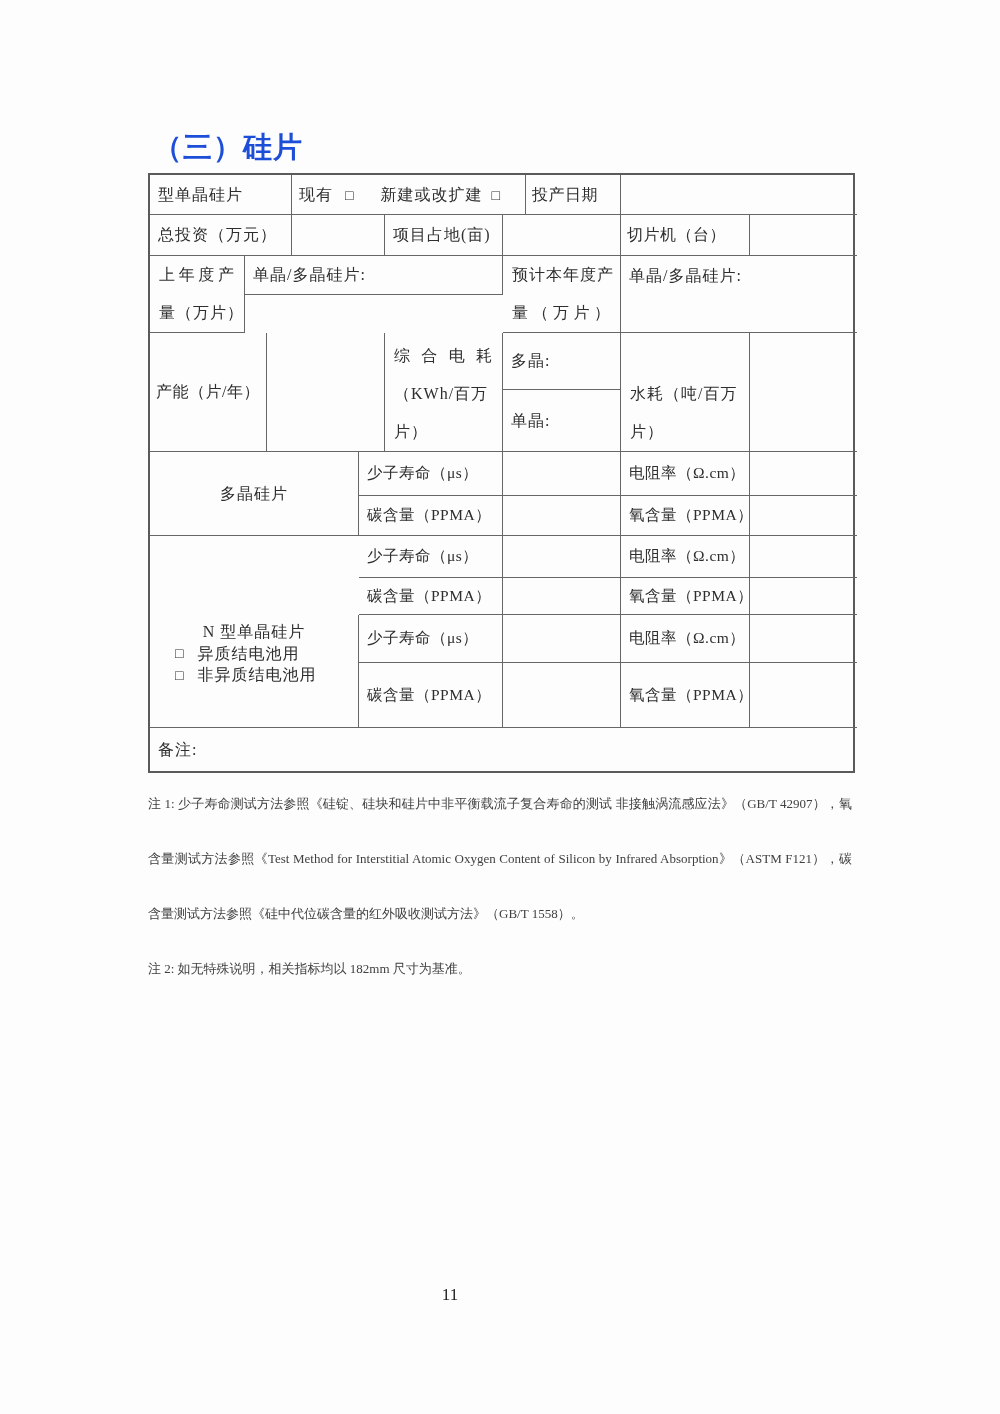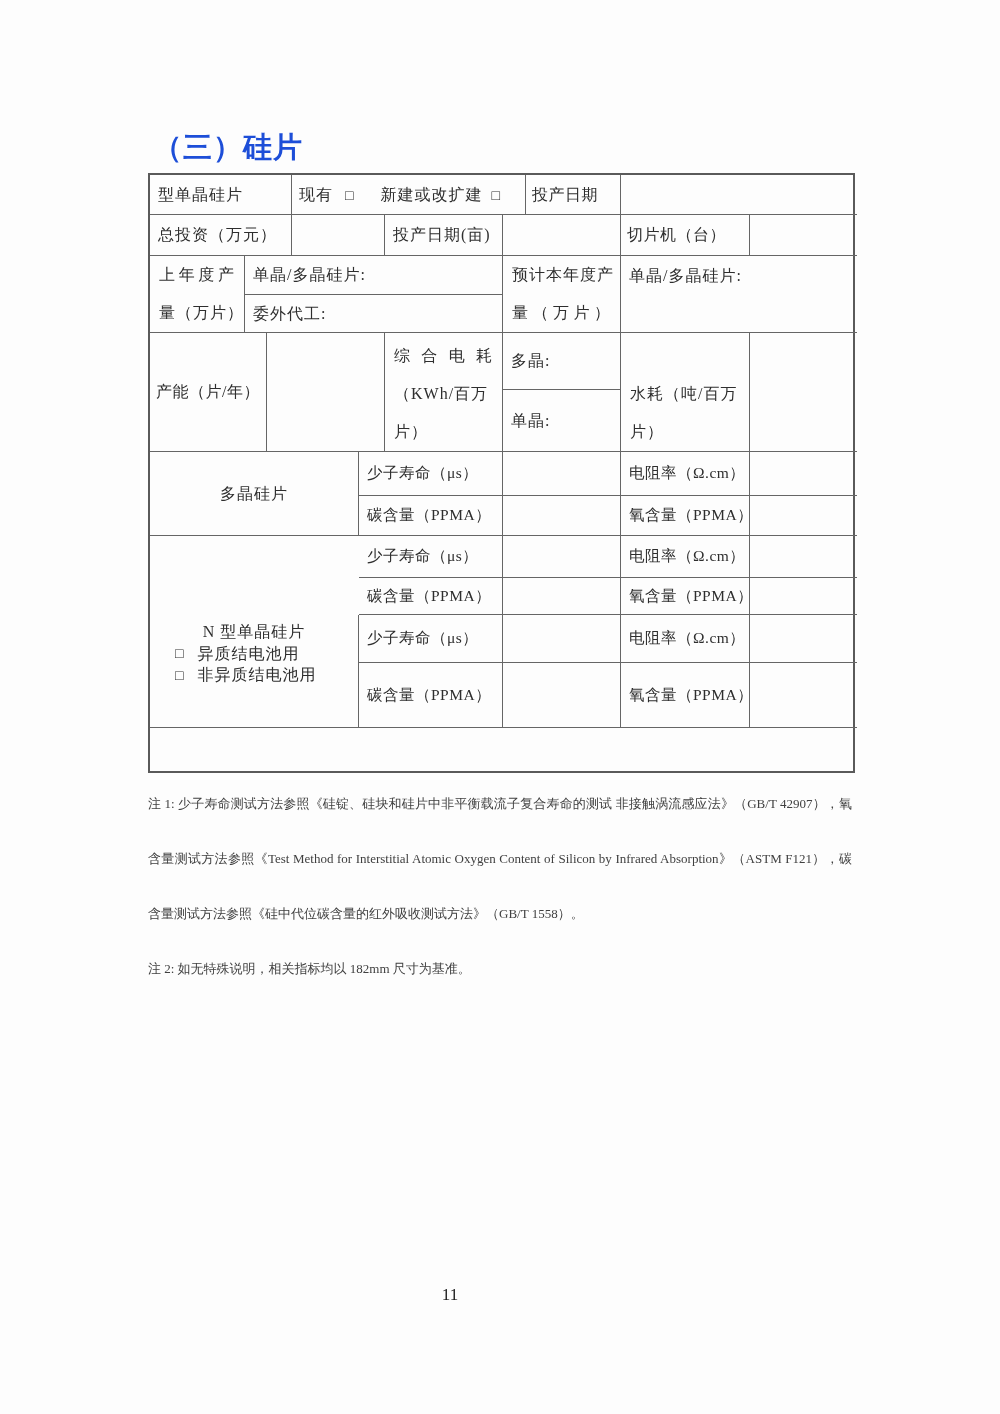--- a/index.html
+++ b/index.html
@@ -84,31 +84,30 @@
       <span>现有</span>
       <span class="cb r1g1">□</span>
       <span class="r1g2">新建或改扩建</span>
       <span class="cb r1g3">□</span>
     </div>
     <div class="c tight" style="grid-area:1/8/2/9">投产日期</div>
     <div class="c ner" style="grid-area:1/9/2/11"></div>
 
     <div class="c" style="grid-area:2/1/3/4">总投资（万元）</div>
     <div class="c" style="grid-area:2/4/3/6"></div>
-    <div class="c" style="grid-area:2/6/3/7">投产日期(亩)</div>
+    <div class="c" style="grid-area:2/6/3/7">项目占地(亩)</div>
     <div class="c" style="grid-area:2/7/3/9"></div>
     <div class="c tight" style="grid-area:2/9/3/10">切片机（台）</div>
     <div class="c ner" style="grid-area:2/10/3/11"></div>
 
     <div class="c col" style="grid-area:3/1/5/2">
       <div class="jline">上年度产</div>
       <div class="jline">量（万片）</div>
     </div>
     <div class="c" style="grid-area:3/2/4/7">单晶/多晶硅片:</div>
-    <div class="c" style="grid-area:4/2/5/7">委外代工:</div>
     <div class="c col" style="grid-area:3/7/5/9">
       <div class="jline">预计本年度产</div>
       <div class="jline">量（万片）</div>
     </div>
     <div class="c ner tpad" style="grid-area:3/9/5/11">单晶/多晶硅片:</div>
 
     <div class="c tight" style="grid-area:5/1/7/3">产能（片/年）</div>
     <div class="c" style="grid-area:5/3/7/6"></div>
     <div class="c col" style="grid-area:5/6/7/7">
       <div class="jline">综合电耗</div>
@@ -155,20 +154,21 @@
     </div>
     <div class="c attr" style="grid-area:11/5/12/7">少子寿命（μs）</div>
     <div class="c" style="grid-area:11/7/12/9"></div>
     <div class="c attr" style="grid-area:11/9/12/10">电阻率（Ω.cm）</div>
     <div class="c ner" style="grid-area:11/10/12/11"></div>
     <div class="c attr" style="grid-area:12/5/13/7">碳含量（PPMA）</div>
     <div class="c" style="grid-area:12/7/13/9"></div>
     <div class="c attr" style="grid-area:12/9/13/10">氧含量（PPMA）</div>
     <div class="c ner" style="grid-area:12/10/13/11"></div>
 
+    <div class="c ner neb" style="grid-area:13/1/14/11">备注:</div>
 
   </div>
 
   <div class="notes">
     <p>注 1: 少子寿命测试方法参照《硅锭、硅块和硅片中非平衡载流子复合寿命的测试 非接触涡流感应法》（GB/T 42907），氧含量测试方法参照《Test Method for Interstitial Atomic Oxygen Content of Silicon by Infrared Absorption》（ASTM F121），碳含量测试方法参照《硅中代位碳含量的红外吸收测试方法》（GB/T 1558）。</p>
     <p>注 2: 如无特殊说明，相关指标均以 182mm 尺寸为基准。</p>
   </div>
 
   <div class="page-number">11</div>
 

